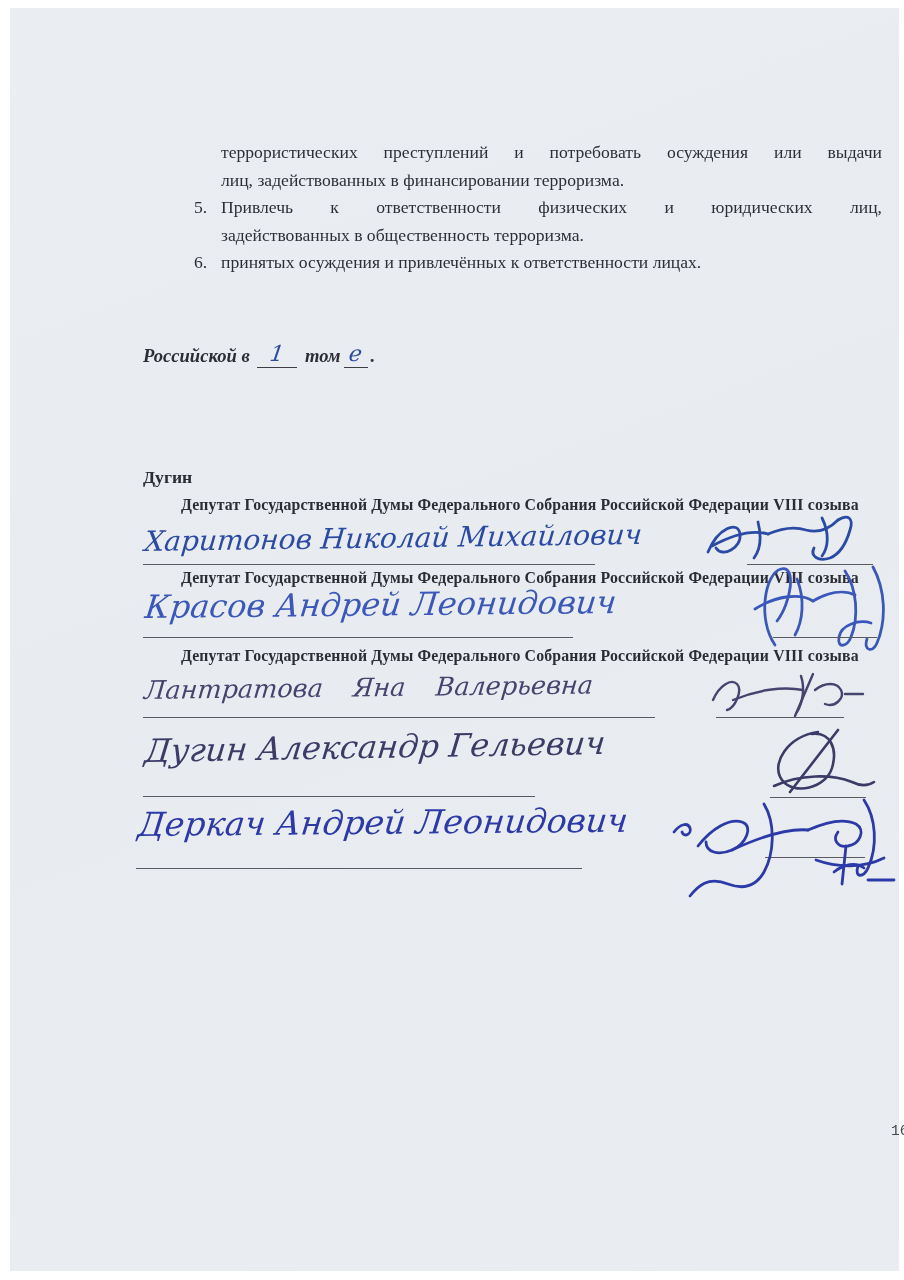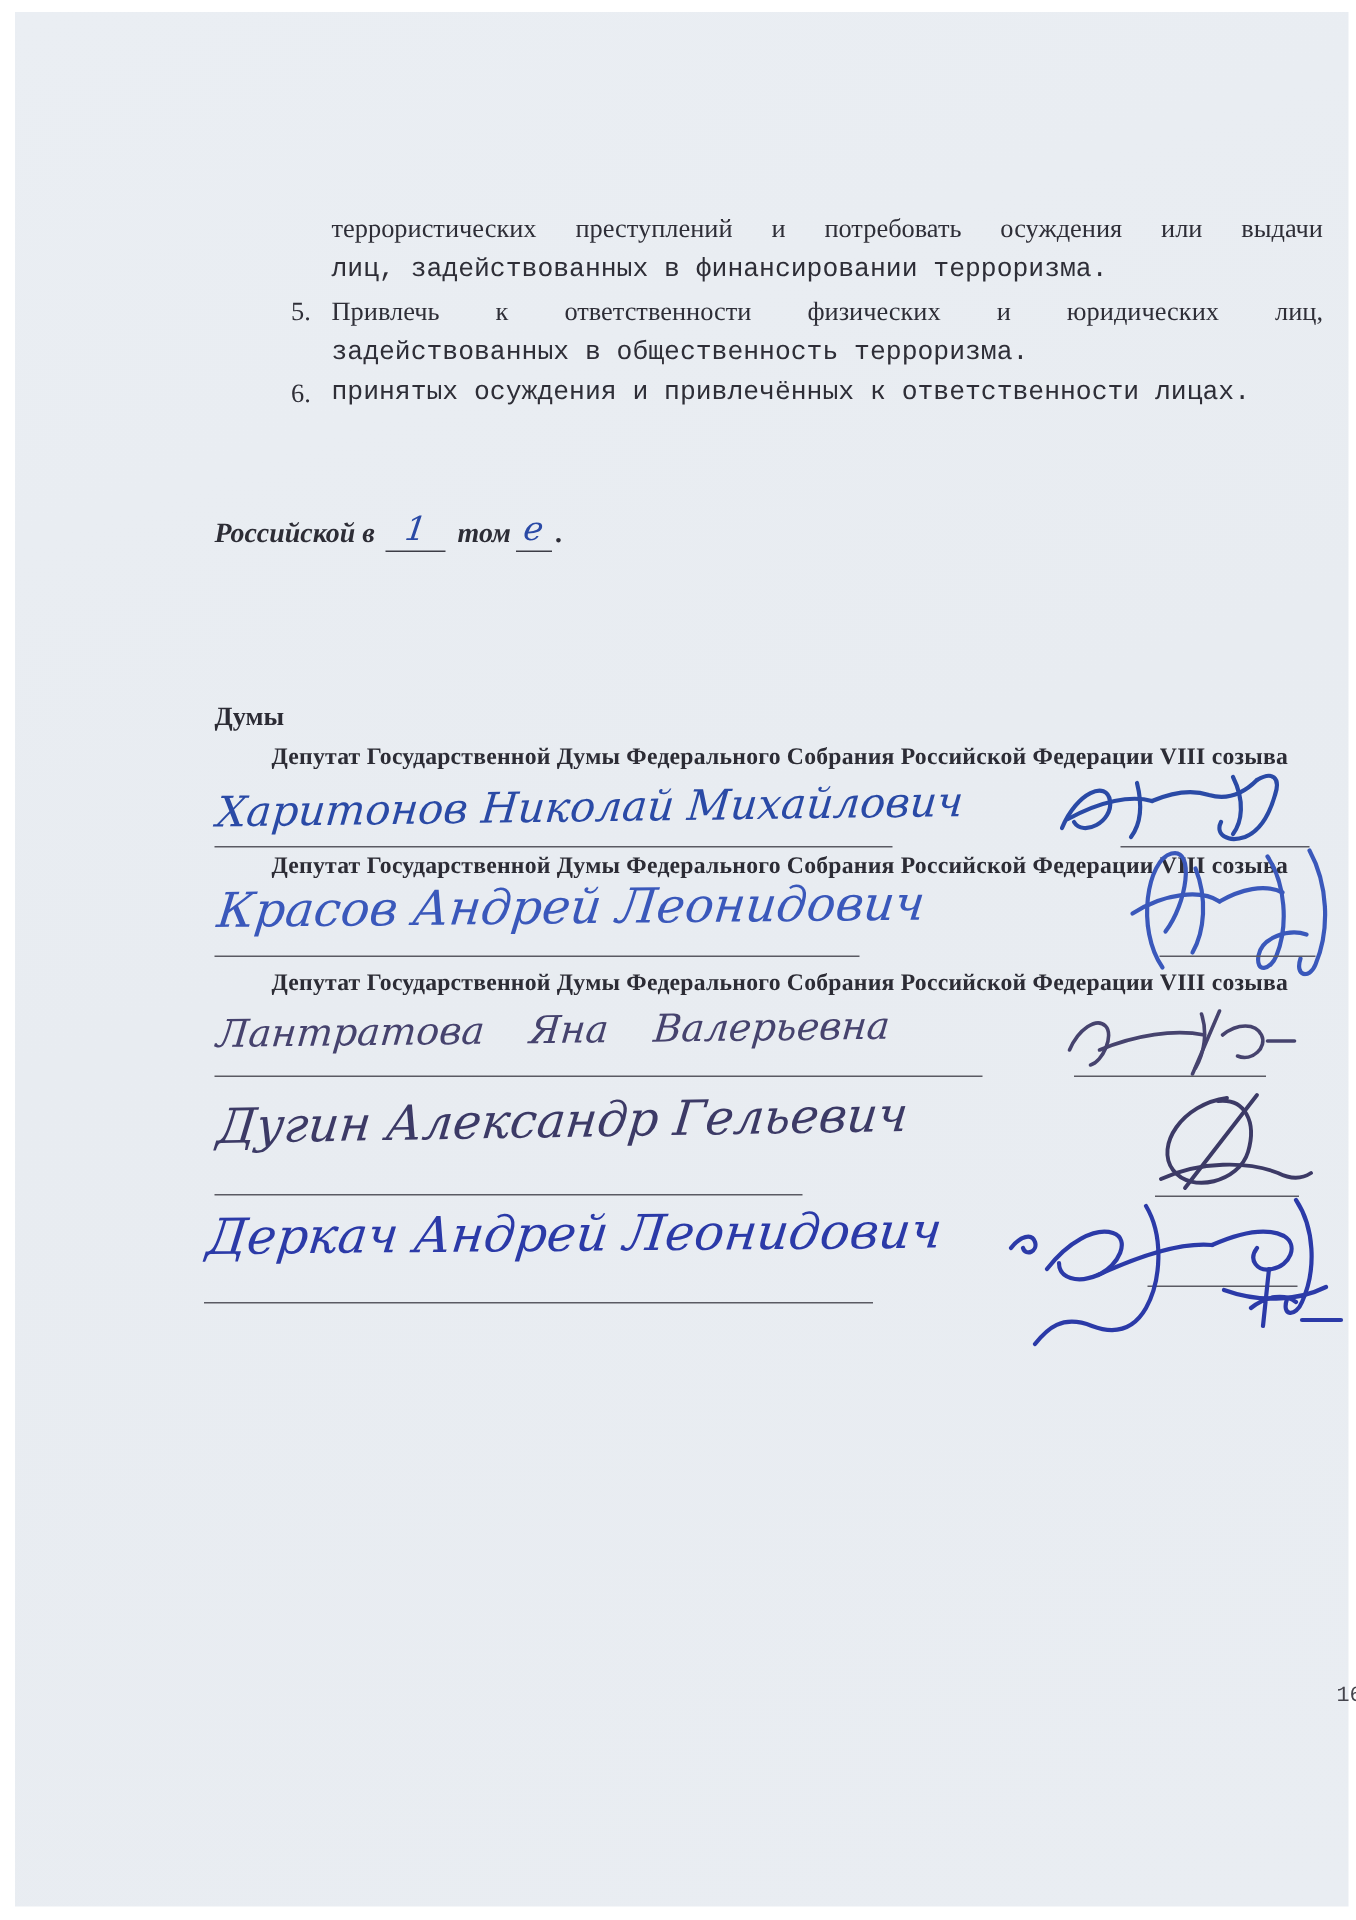--- a/index.html
+++ b/index.html
@@ -15,21 +15,21 @@
     position:absolute;left:10px;top:8px;right:5px;bottom:9px;
     background:linear-gradient(160deg,#eaeef3 0%,#e8ecf1 45%,#e9edf2 100%);
     padding-left:36px;
   }
   
   .bodytext{
     position:absolute;left:211px;top:131px;width:661px;
     font-size:17.6px;line-height:27.5px;color:#2e2e37;
   }
   .line-j{text-align:justify;text-align-last:justify;white-space:normal;}
-  .line-n{text-align:left;font-family:Liberation Mono, monospace;}
+  .line-n{text-align:left;}
   .li-line{position:relative;}
   .li-num{position:absolute;left:-27px;top:0;}
   
   .addendum{
     position:absolute;left:133px;top:334px;
     font-size:18.6px;font-weight:bold;font-style:italic;
     color:#2d2d36;white-space:nowrap;
   }
   .blank{
     display:inline-block;position:relative;
@@ -113,21 +113,21 @@
       </div>
       <div class="line-n">принятых осуждения и привлечённых к ответственности лицах.</div>
     </div>
 
     <div class="addendum">
       <span>Российской в</span>
       <span class="blank blank-1"><span class="hw-char" style="color: rgb(42, 74, 166);">1</span></span>
       <span>том</span><span class="blank blank-2"><span class="hw-char" style="color: rgb(42, 74, 166);">е</span></span><span>.</span>
     </div>
 
-    <div class="date-label">Думы</div>
+    <div class="date-label">Дугин</div>
 
     <div class="dep-label l1">Депутат Государственной Думы Федерального Собрания Российской Федерации VIII созыва</div>
     <div class="hw-name hw-r1" style="color: rgb(42, 74, 166);">Харитонов Николай Михайлович</div>
     <div class="uline ul-r1a"></div>
     <div class="sig sig-1" style="color: rgb(42, 74, 166);">
       <svg width="175" height="58" viewBox="0 0 175 58" fill="none" stroke="currentColor" stroke-width="2.8" stroke-linecap="round" stroke-linejoin="round">
         <path d="M8 42 C18 18 38 10 40 24 C42 38 22 48 16 38"></path>
         <path d="M12 36 C34 24 54 20 68 24"></path>
         <path d="M58 12 C62 28 60 40 54 48"></path>
         <path d="M68 24 C82 18 94 16 106 20 C120 24 130 18 138 10"></path>

